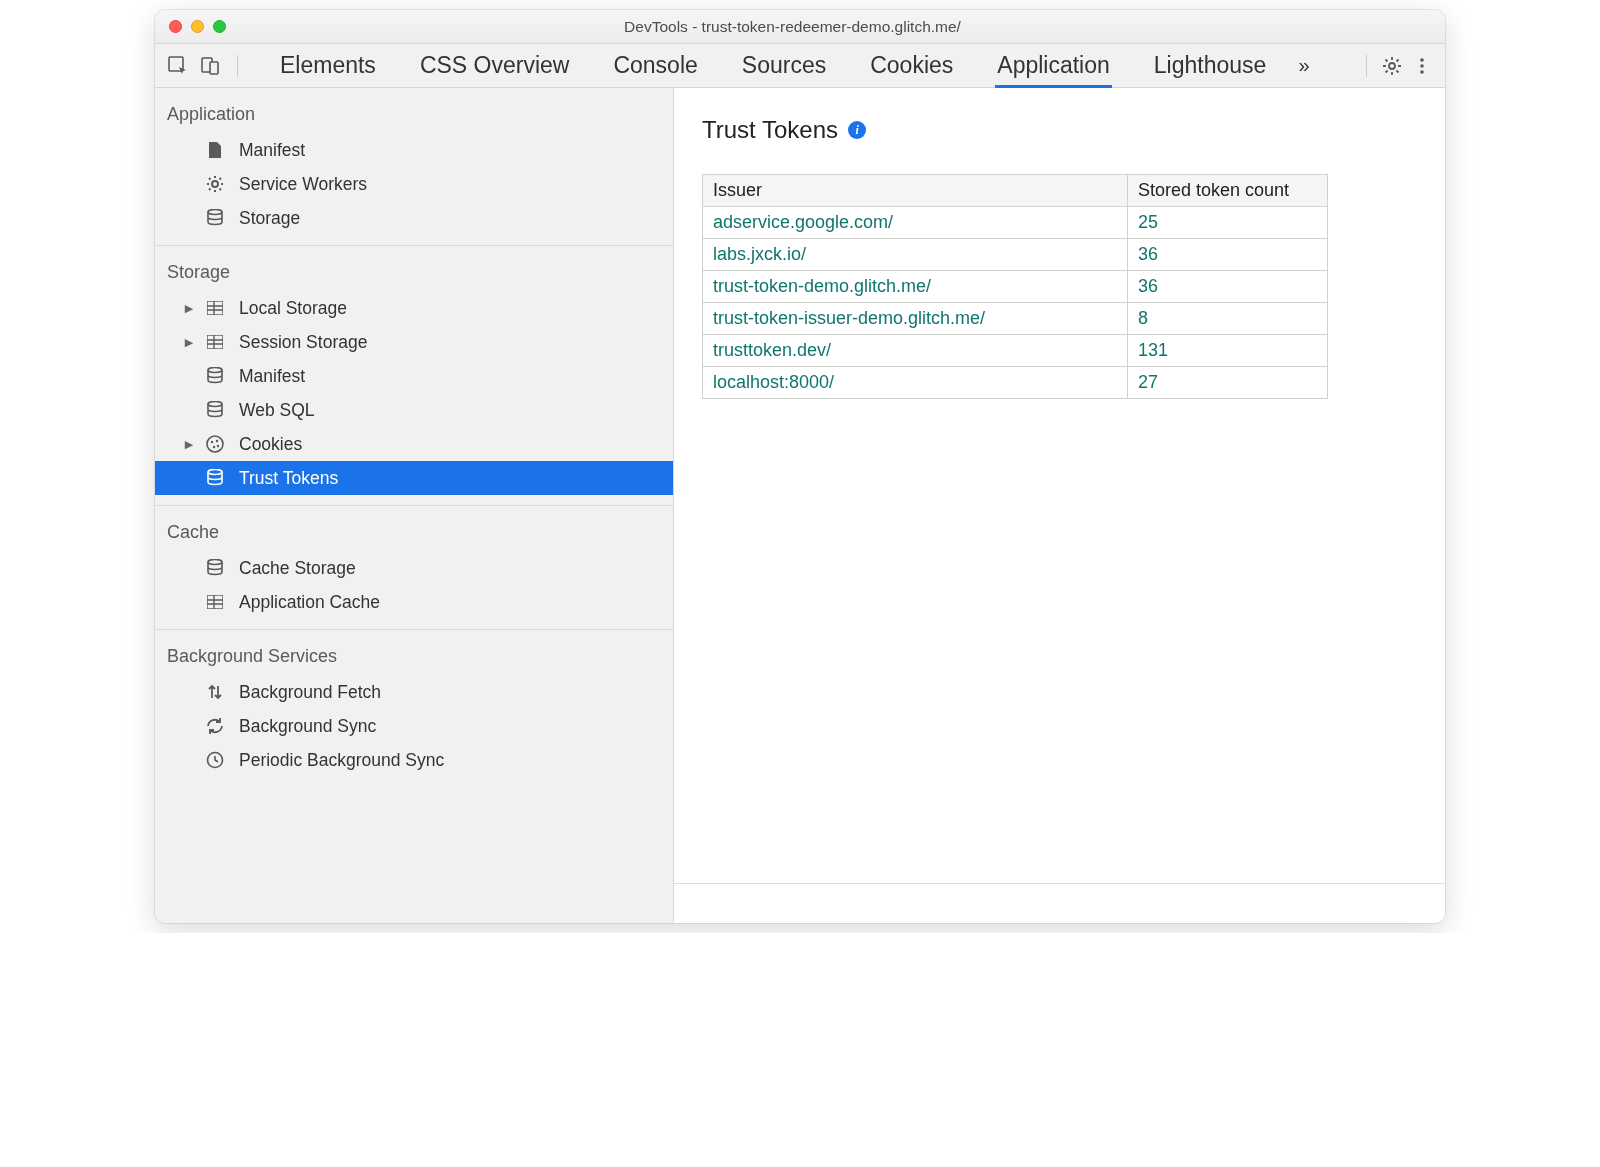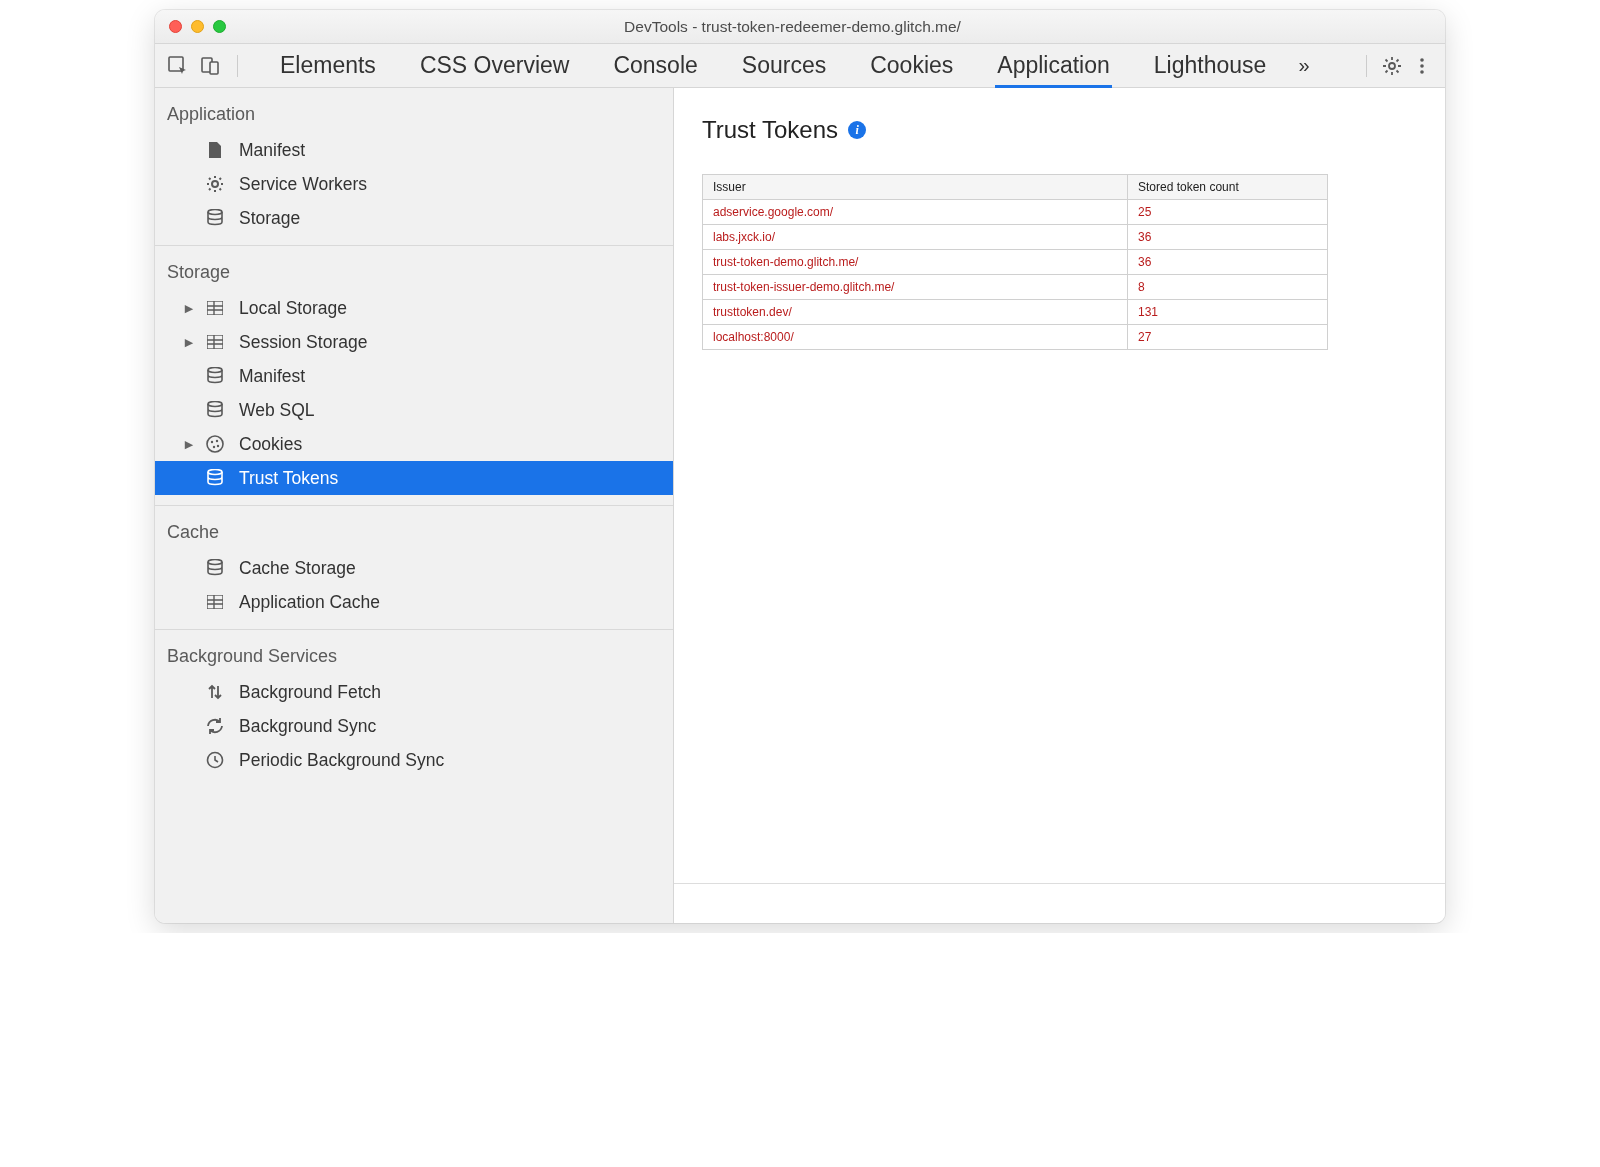--- a/index.html
+++ b/index.html
@@ -68,24 +68,24 @@
 .tree-item.no-expand .expand { visibility:hidden; }
 .tree-item .item-icon { width:20px; height:20px; display:inline-flex; align-items:center; justify-content:center; color:#5a5a5a; }
 .tree-item.selected { background:#1a73e8; color:#fff; }
 .tree-item.selected .item-icon { color:#fff; }
 .tree-item.selected .expand { color:#fff; }
 .pane {
   flex:1; padding: 28px 28px; position:relative;
 }
 .pane-title { display:flex; align-items:center; gap:10px; font-size:24px; font-weight:500; color:#222; margin-bottom:30px; }
 .info-icon { width:18px; height:18px; border-radius:50%; background:#1a73e8; color:#fff; display:flex; align-items:center; justify-content:center; font-size:12px; font-family: Georgia, serif; font-style: italic; font-weight:bold;}
-table.data { border-collapse: collapse; width: 626px; font-size:12px; }
+table.data { border-collapse: collapse; width: 626px; font-size:18px; }
 table.data th, table.data td { border:1px solid #d0d0d0; padding:5px 10px; text-align:left; font-weight:400; }
 table.data th { background:#f5f5f5; color:#222; }
-table.data td { color:#b91c1c; }
+table.data td { color:#0f766e; }
 .pane-border { position:absolute; left:0; right:0; bottom:0; border-top:1px solid #ddd; height:40px; background:#fff; }
 svg { display:block; }
 </style>
 </head>
 <body>
 
 <div class="window">
   <div class="titlebar">
     <div class="traffic-lights">
       <div class="tl red"></div>

